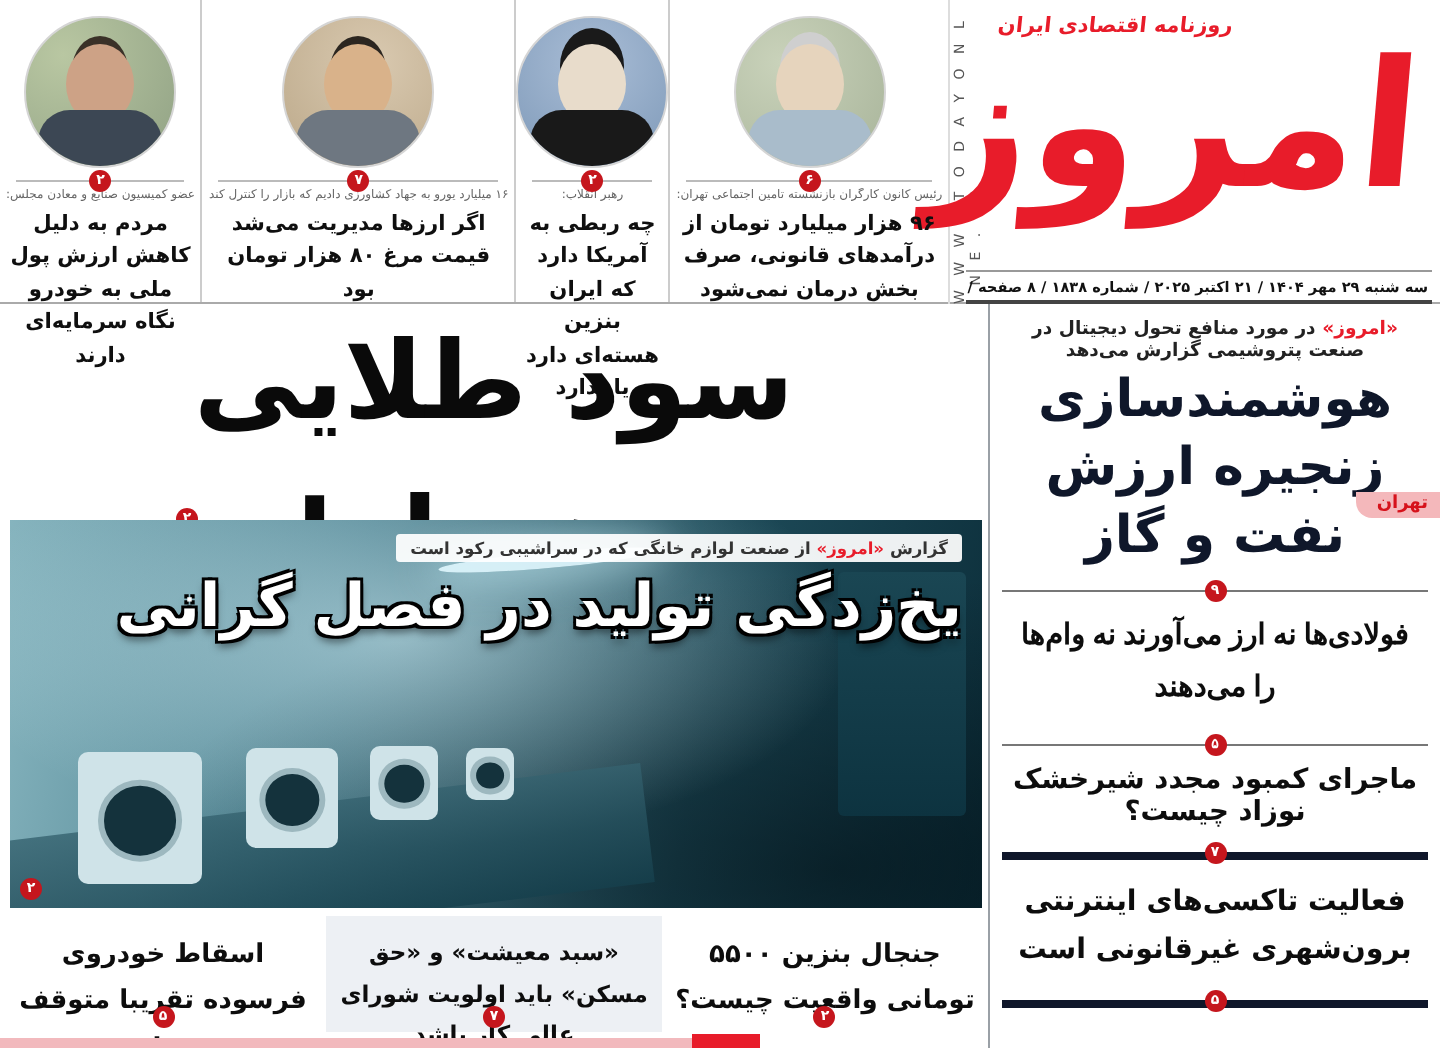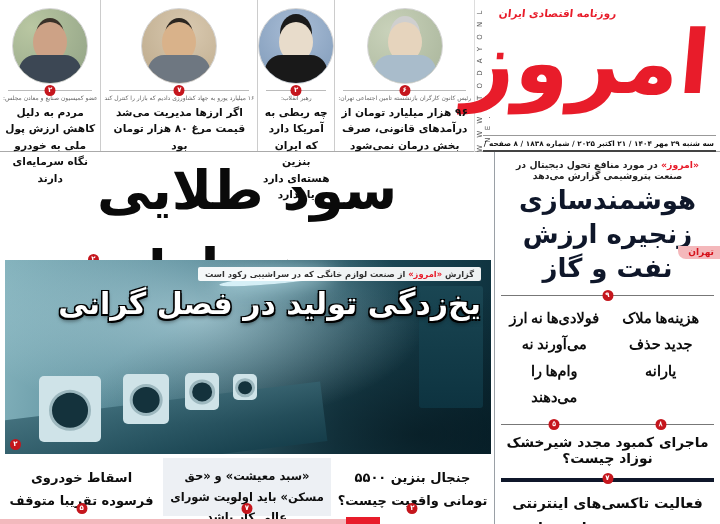--- a/index.html
+++ b/index.html
@@ -181,24 +181,20 @@
       <div class="rc-kicker">
         <span class="brand">«امروز»</span>
         <span>در مورد منافع تحول دیجیتال در صنعت پتروشیمی گزارش می‌دهد</span>
       </div>
       <div class="rc-headline">هوشمندسازی زنجیره ارزش نفت و گاز</div>
       <div class="side-tab">تهران</div>
 
       <div class="duo">
         <span class="chip topc">۹</span>
         <div class="duo-cell">
-          <span>هزینه‌ها ملاک جدید حذف یارانه</span>
-          <span class="chip">۸</span>
-        </div>
-        <div class="duo-cell">
           <span>فولادی‌ها نه ارز می‌آورند نه وام‌ها را می‌دهند</span>
           <span class="chip">۵</span>
         </div>
       </div>
 
       <div class="rc-single s1">
         <span>ماجرای کمبود مجدد شیرخشک نوزاد چیست؟</span>
         <span class="chip">۷</span>
       </div>
 

